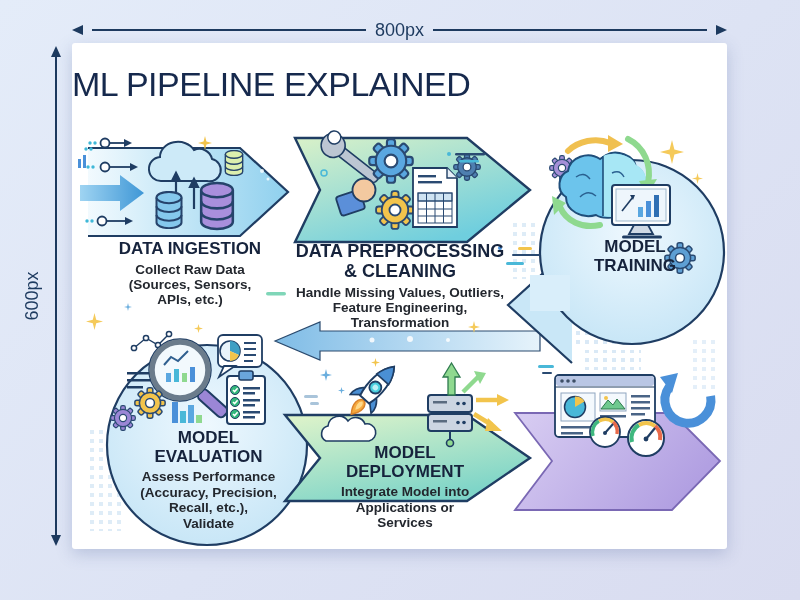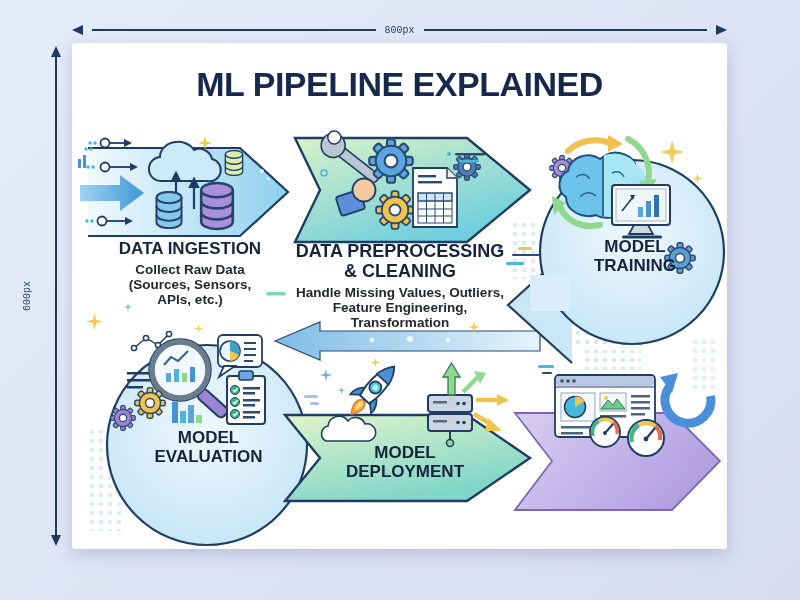--- a/index.html
+++ b/index.html
@@ -1,35 +1,35 @@
 <!DOCTYPE html>
 <html><head>
 <meta charset="utf-8">
 <style>
   html,body{margin:0;padding:0;background:#e8edf8;font-family:"Liberation Sans",sans-serif;}
   .canvas{position:relative;width:800px;height:600px;overflow:hidden;
     background:linear-gradient(135deg,#e4ecf9 0%,#dde3f4 55%,#d9dcf0 100%);}
   
-  .dim{color:#1d3a5f;font-size:10px;font-weight:400;font-family:Liberation Mono, monospace;}
+  .dim{color:#1d3a5f;font-size:18px;font-weight:400;}
   .dim-h{position:absolute;left:72px;top:20px;width:655px;height:20px;display:flex;align-items:center;gap:9px;}
   .dim-h .dline{flex:1;border-top:2px solid #1d3a5f;height:0;}
   .ah{width:0;height:0;display:inline-block;}
   .ah-l{border-right:11px solid #1d3a5f;border-top:5px solid transparent;border-bottom:5px solid transparent;}
   .ah-r{border-left:11px solid #1d3a5f;border-top:5px solid transparent;border-bottom:5px solid transparent;}
   .ah-u{border-bottom:11px solid #1d3a5f;border-left:5px solid transparent;border-right:5px solid transparent;}
   .ah-d{border-top:11px solid #1d3a5f;border-left:5px solid transparent;border-right:5px solid transparent;}
   .dim-v{position:absolute;left:48px;top:46px;height:500px;width:16px;display:flex;flex-direction:column;align-items:center;}
   .dim-v .dline{flex:1;border-left:2px solid #1d3a5f;width:0;}
   .dim-v .dlabel{position:absolute;left:-26px;top:50%;transform:translateY(-50%) rotate(180deg);
     writing-mode:vertical-rl;background:transparent;}
   
   .card{position:absolute;left:72px;top:43px;width:655px;height:506px;background:#ffffff;
     border-radius:3px;box-shadow:0 5px 16px rgba(70,90,150,.25);}
-  .title{position:absolute;top:22px;left:0;width:100%;text-align:center;
-    font-size:34px;font-weight:bold;letter-spacing:-.5px;color:#16294d;}
+  .title{position:absolute;top:22px;left:0;width:100%;text-align:left;
+    font-size:34px;font-weight:normal;letter-spacing:-.5px;color:#16294d;}
   .art{position:absolute;left:0;top:0;width:655px;height:506px;}
   .stage{position:absolute;text-align:center;z-index:3;}
   .sname{font-weight:bold;font-size:17px;color:#16233c;line-height:1.1;white-space:pre-line;}
   .sdesc{font-weight:600;font-size:13.5px;color:#23272e;line-height:1.14;white-space:pre-line;margin-top:3px;}
   .s1{left:10px;top:197px;width:216px;}
   .s2{left:196px;top:199px;width:264px;}
   .s2 .sname{font-size:18px;}
   .s3{left:468px;top:195px;width:190px;}
   .s4{left:20px;top:386px;width:233px;}
   .s5{left:213px;top:401px;width:240px;}
@@ -431,20 +431,27 @@
 Feature Engineering,
 Transformation</div>
     </div>
     <div class="stage s3">
       <div class="sname">MODEL
 TRAINING</div>
     </div>
     <div class="stage s4">
       <div class="sname">MODEL
 EVALUATION</div>
+      <div class="sdesc">Assess Performance
+(Accuracy, Precision,
+Recall, etc.),
+Validate</div>
     </div>
     <div class="stage s5">
       <div class="sname">MODEL
 DEPLOYMENT</div>
+      <div class="sdesc">Integrate Model into
+Applications or
+Services</div>
     </div>
 
   </div>
 </div>
 
 </body></html>

